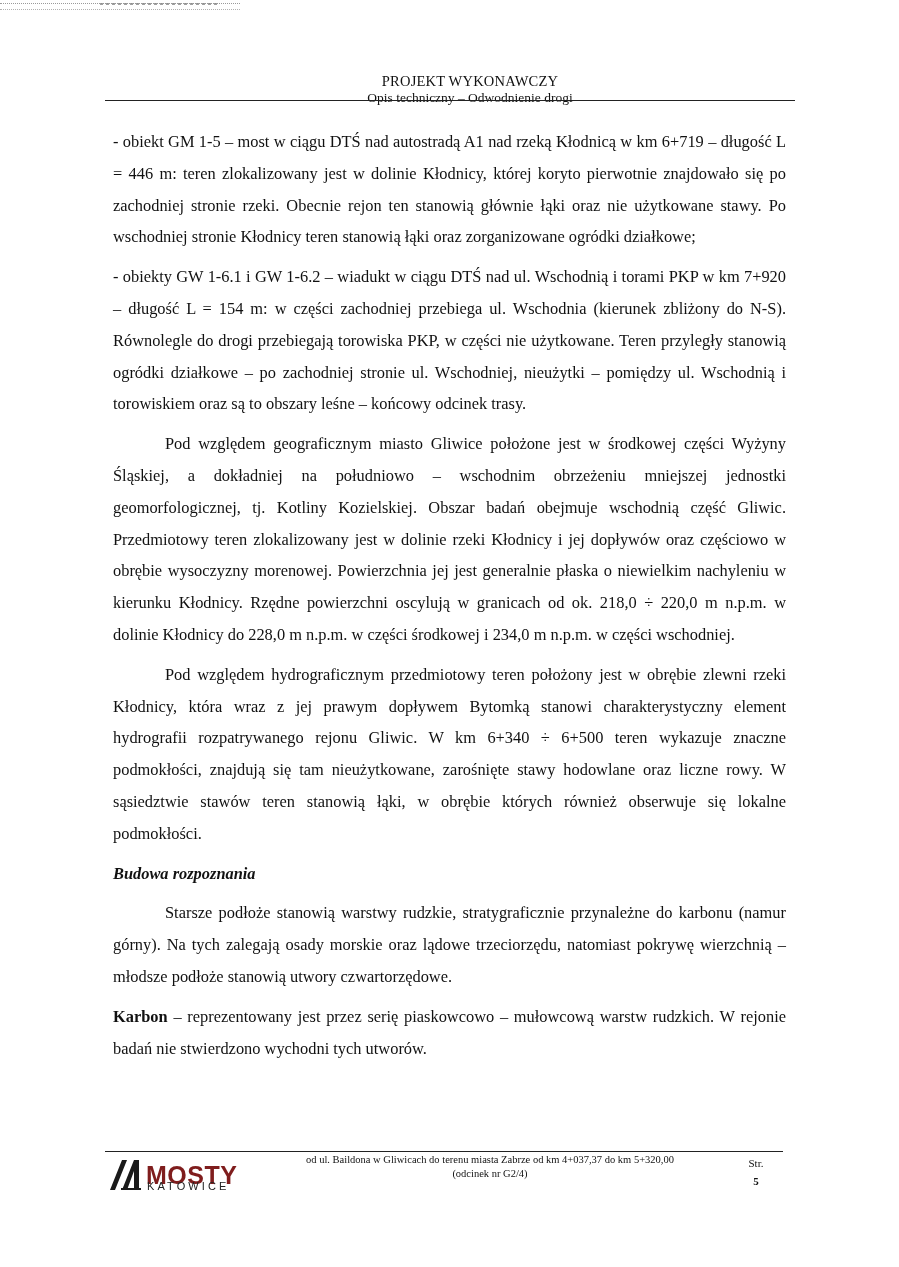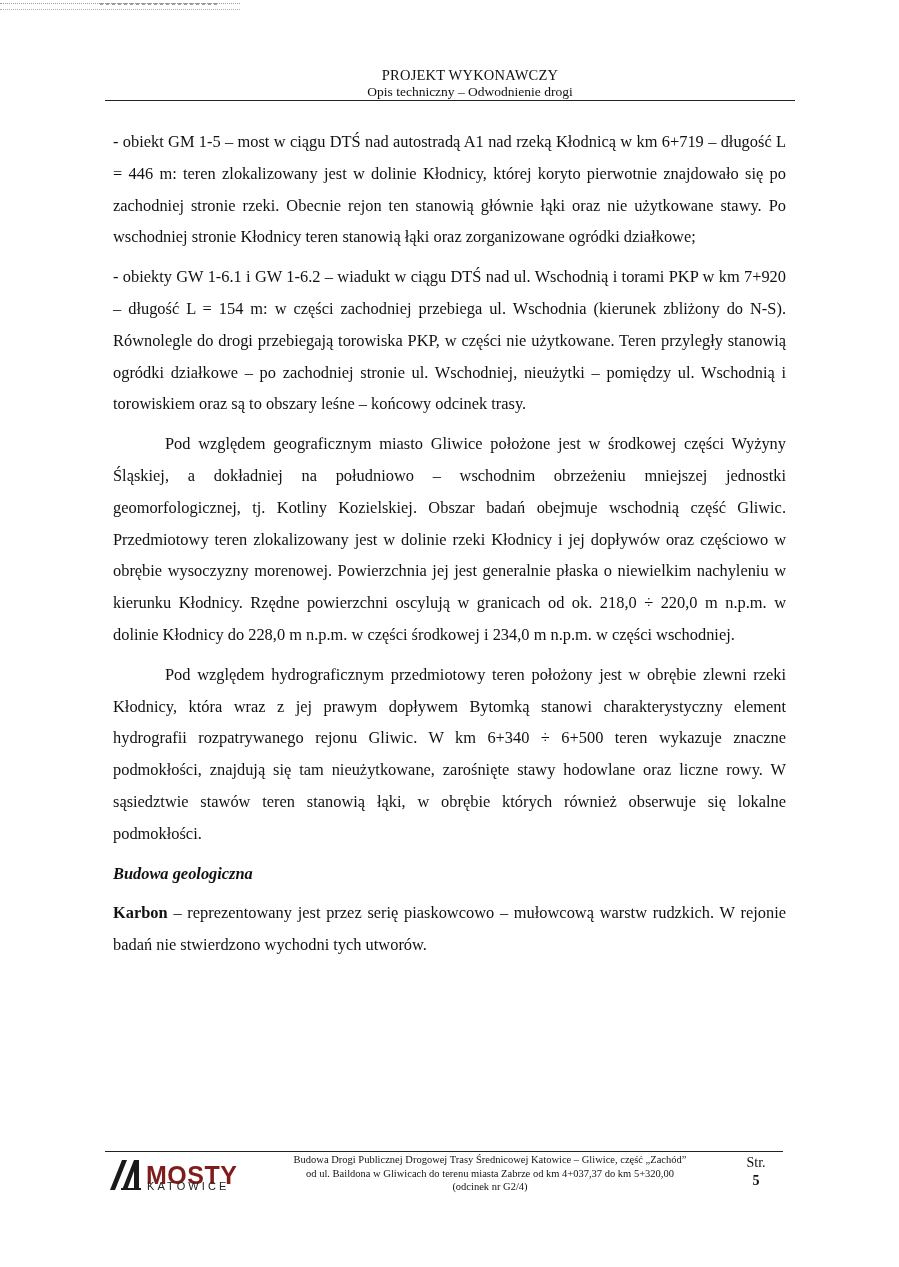--- a/index.html
+++ b/index.html
@@ -38,20 +38,21 @@
       left: 105px;
       top: 66px;
       width: 690px;
       text-align: center;
     }
     .header-title {
       font-size: 14.5px;
       letter-spacing: 0.2px;
       line-height: 18px;
       padding-left: 40px;
+      margin-top: 6px;
     }
     .header-sub {
       font-size: 13.5px;
       line-height: 16px;
       padding-left: 40px;
     }
     .header-rule {
       position: absolute;
       left: 105px;
       top: 100px;
@@ -132,21 +133,21 @@
       text-align: center;
       font-size: 10.5px;
       line-height: 13.5px;
     }
     .footer-page {
       position: absolute;
       left: 738px;
       top: 1154px;
       width: 36px;
       text-align: center;
-      font-size: 14px;
+      font-size: 11px;
       line-height: 18px;
     }
     .footer-page .num {
       font-weight: bold;
     }
   </style>
 </head>
 <body>
 
 <div class="scan-noise"></div>
@@ -156,40 +157,40 @@
   <div class="header-title">PROJEKT WYKONAWCZY</div>
   <div class="header-sub">Opis techniczny – Odwodnienie drogi</div>
 </div>
 <div class="header-rule"></div>
 
 <div class="body-text">
   <p>- obiekt GM 1-5 – most w ciągu DTŚ nad autostradą A1 nad rzeką Kłodnicą w km 6+719 – długość L = 446 m: teren zlokalizowany jest w dolinie Kłodnicy, której koryto pierwotnie znajdowało się po zachodniej stronie rzeki. Obecnie rejon ten stanowią głównie łąki oraz nie użytkowane stawy. Po wschodniej stronie Kłodnicy teren stanowią łąki oraz zorganizowane ogródki działkowe;</p>
   <p>- obiekty GW 1-6.1 i GW 1-6.2 – wiadukt w ciągu DTŚ nad ul. Wschodnią i torami PKP w km 7+920 – długość L = 154 m: w części zachodniej przebiega ul. Wschodnia (kierunek zbliżony do N-S). Równolegle do drogi przebiegają torowiska PKP, w części nie użytkowane. Teren przyległy stanowią ogródki działkowe – po zachodniej stronie ul. Wschodniej, nieużytki – pomiędzy ul. Wschodnią i torowiskiem oraz są to obszary leśne – końcowy odcinek trasy.</p>
   <p class="indent">Pod względem geograficznym miasto Gliwice położone jest w środkowej części Wyżyny Śląskiej, a dokładniej na południowo – wschodnim obrzeżeniu mniejszej jednostki geomorfologicznej, tj. Kotliny Kozielskiej. Obszar badań obejmuje wschodnią część Gliwic. Przedmiotowy teren zlokalizowany jest w dolinie rzeki Kłodnicy i jej dopływów oraz częściowo w obrębie wysoczyzny morenowej. Powierzchnia jej jest generalnie płaska o niewielkim nachyleniu w kierunku Kłodnicy. Rzędne powierzchni oscylują w granicach od ok. 218,0 ÷ 220,0 m n.p.m. w dolinie Kłodnicy do 228,0 m n.p.m. w części środkowej i 234,0 m n.p.m. w części wschodniej.</p>
   <p class="indent">Pod względem hydrograficznym przedmiotowy teren położony jest w obrębie zlewni rzeki Kłodnicy, która wraz z jej prawym dopływem Bytomką stanowi charakterystyczny element hydrografii rozpatrywanego rejonu Gliwic. W km 6+340 ÷ 6+500 teren wykazuje znaczne podmokłości, znajdują się tam nieużytkowane, zarośnięte stawy hodowlane oraz liczne rowy. W sąsiedztwie stawów teren stanowią łąki, w obrębie których również obserwuje się lokalne podmokłości.</p>
-  <p class="section-heading">Budowa geologiczna</p>
+  <p class="section-heading">Budowa rozpoznania</p>
+  <p class="indent">Starsze podłoże stanowią warstwy rudzkie, stratygraficznie przynależne do karbonu (namur górny). Na tych zalegają osady morskie oraz lądowe trzeciorzędu, natomiast pokrywę wierzchnią – młodsze podłoże stanowią utwory czwartorzędowe.</p>
   <p><span class="bold-lead">Karbon</span><span> – reprezentowany jest przez serię piaskowcowo – mułowcową warstw rudzkich. W rejonie badań nie stwierdzono wychodni tych utworów.</span></p>
 </div>
 
 <div class="footer-rule"></div>
 
 <div class="footer-logo">
   <span class="logo-mark">
     <svg width="34" height="34" viewBox="0 0 34 34">
       <polygon points="2,33 14,3 19,3 7,33" fill="#1a1a1a"></polygon>
       <polygon points="14,33 26,3 31,3 31,33 26,33 26,14 19,33" fill="#1a1a1a"></polygon>
       <rect x="13" y="31" width="20" height="2" fill="#1a1a1a"></rect>
     </svg>
   </span>
   <span class="logo-word">MOSTY</span>
   <span class="logo-city">KATOWICE</span>
 </div>
 
 <div class="footer-center">
-  <div>Budowa Drogi Publicznej Drogowej Trasy Średnicowej Katowice – Gliwice, część „Zachód”</div>
   <div>od ul. Baildona w Gliwicach do terenu miasta Zabrze od km 4+037,37 do km 5+320,00</div>
   <div>(odcinek nr G2/4)</div>
 </div>
 
 <div class="footer-page">
   <div>Str.</div>
   <div class="num">5</div>
 </div>
 
 </body></html>

